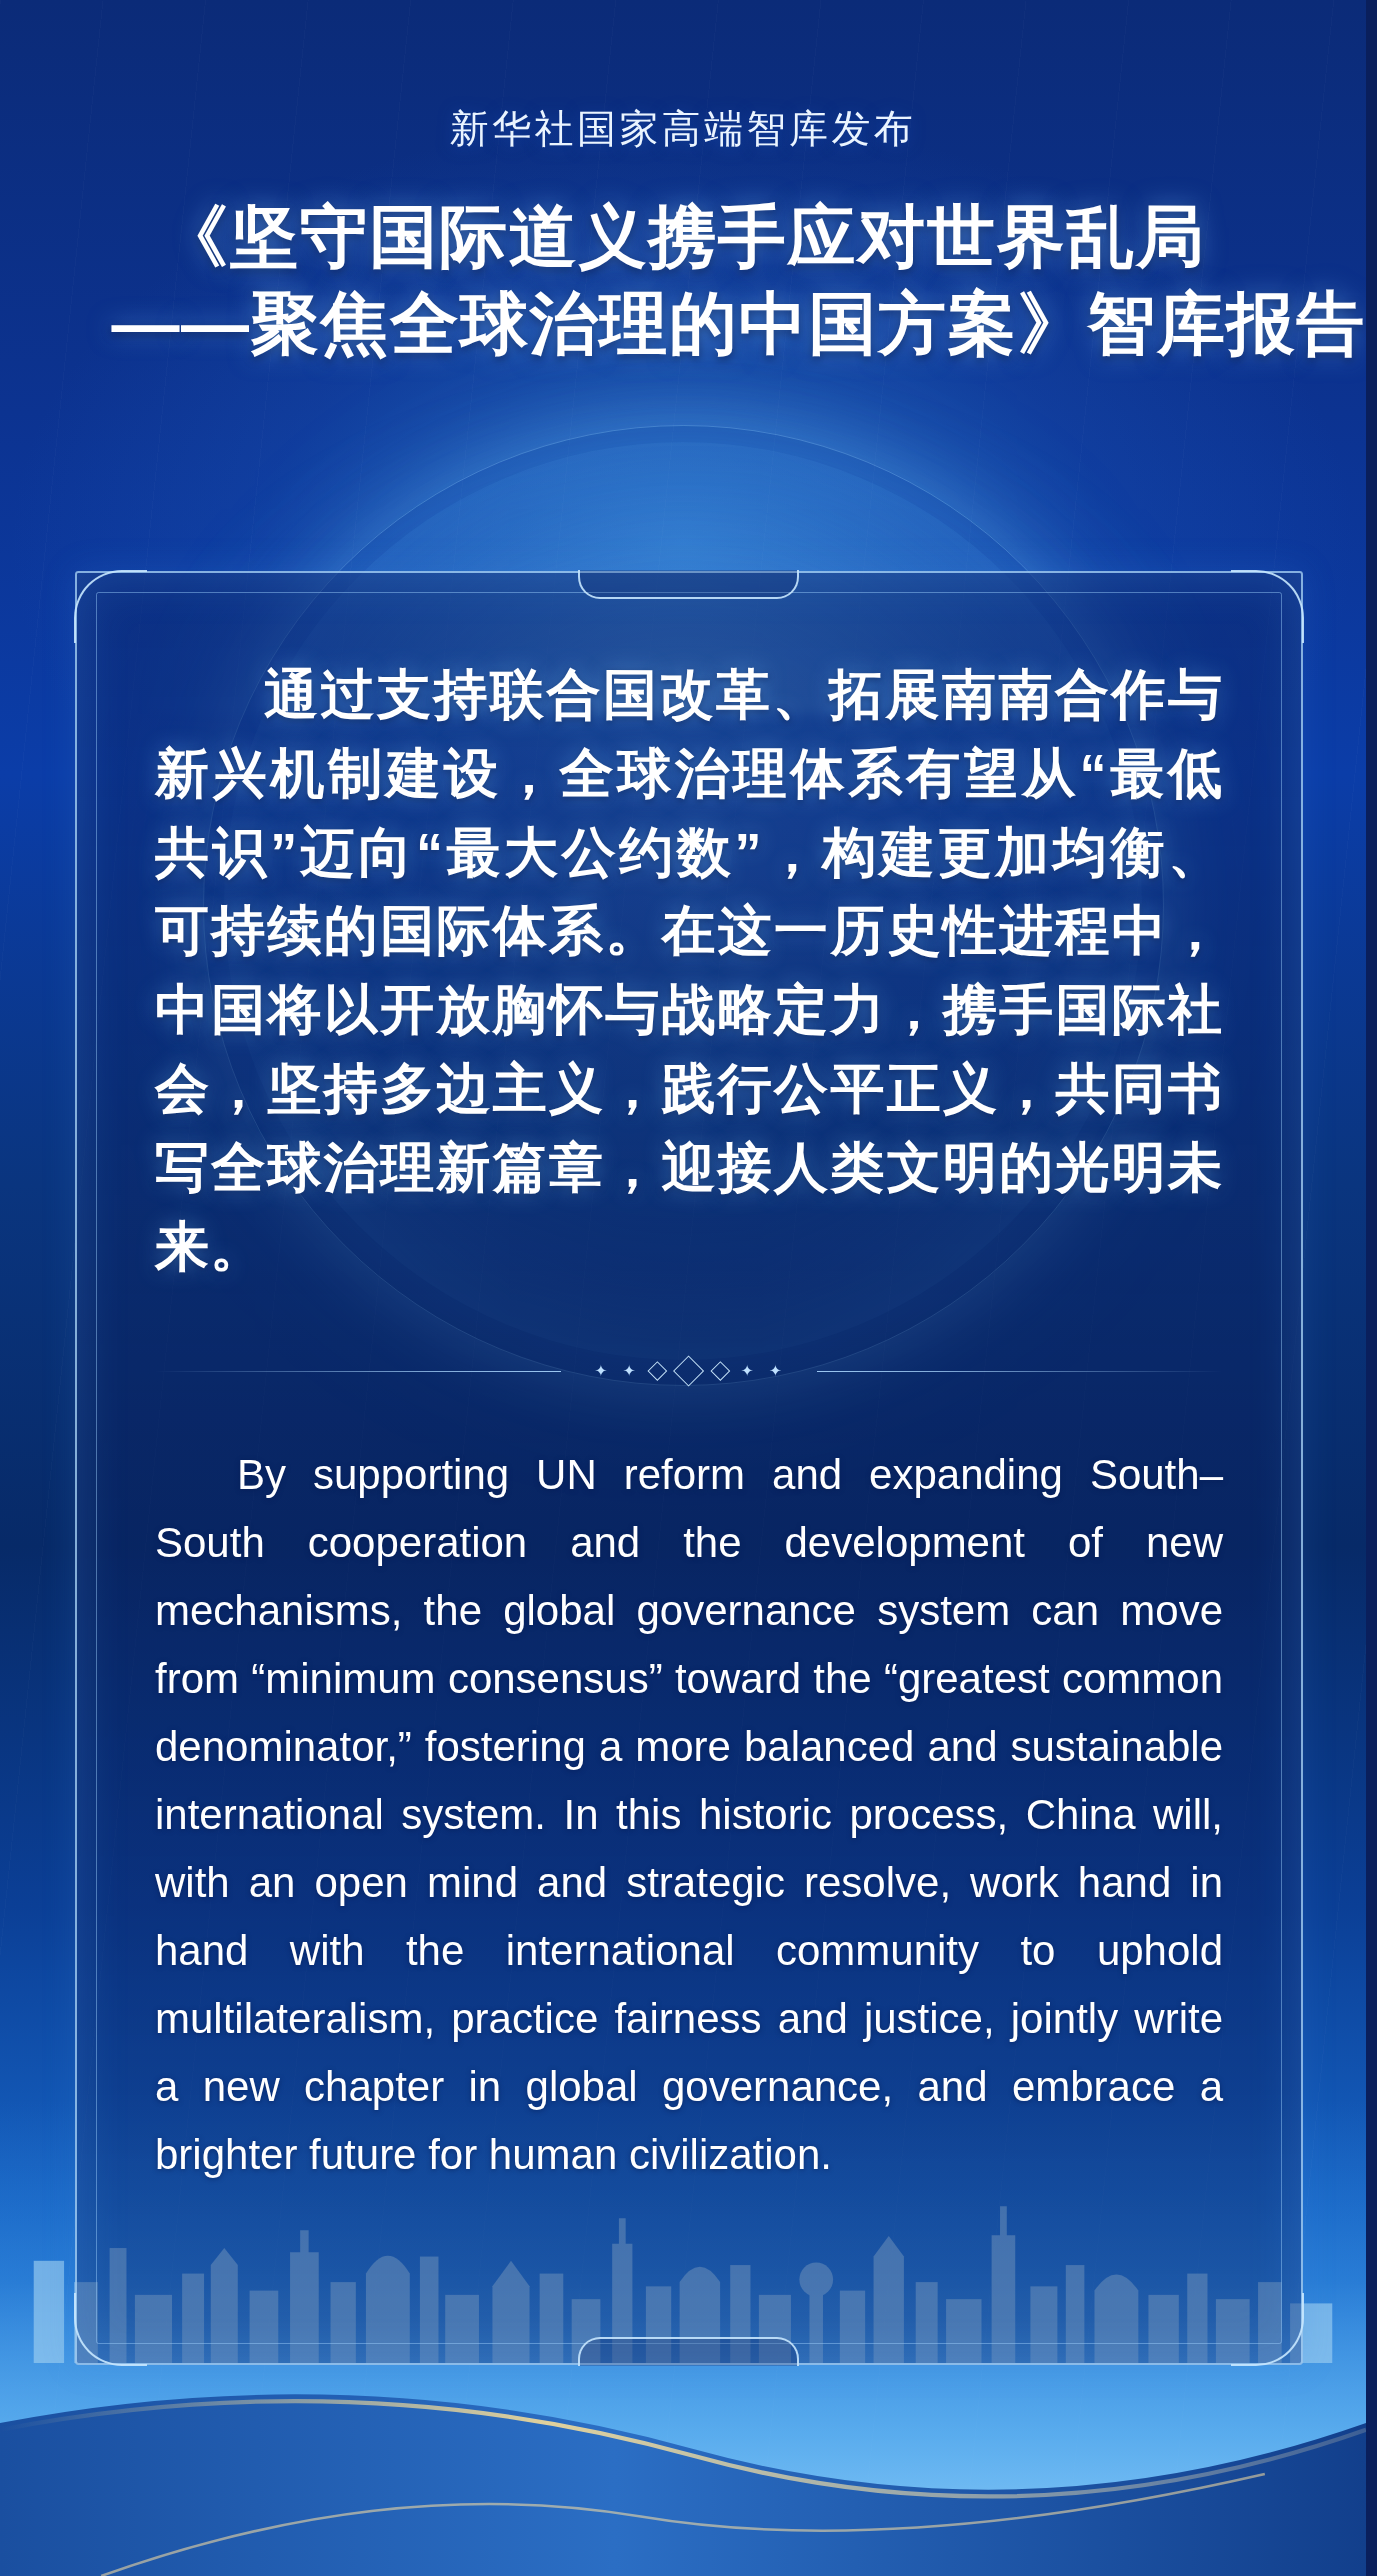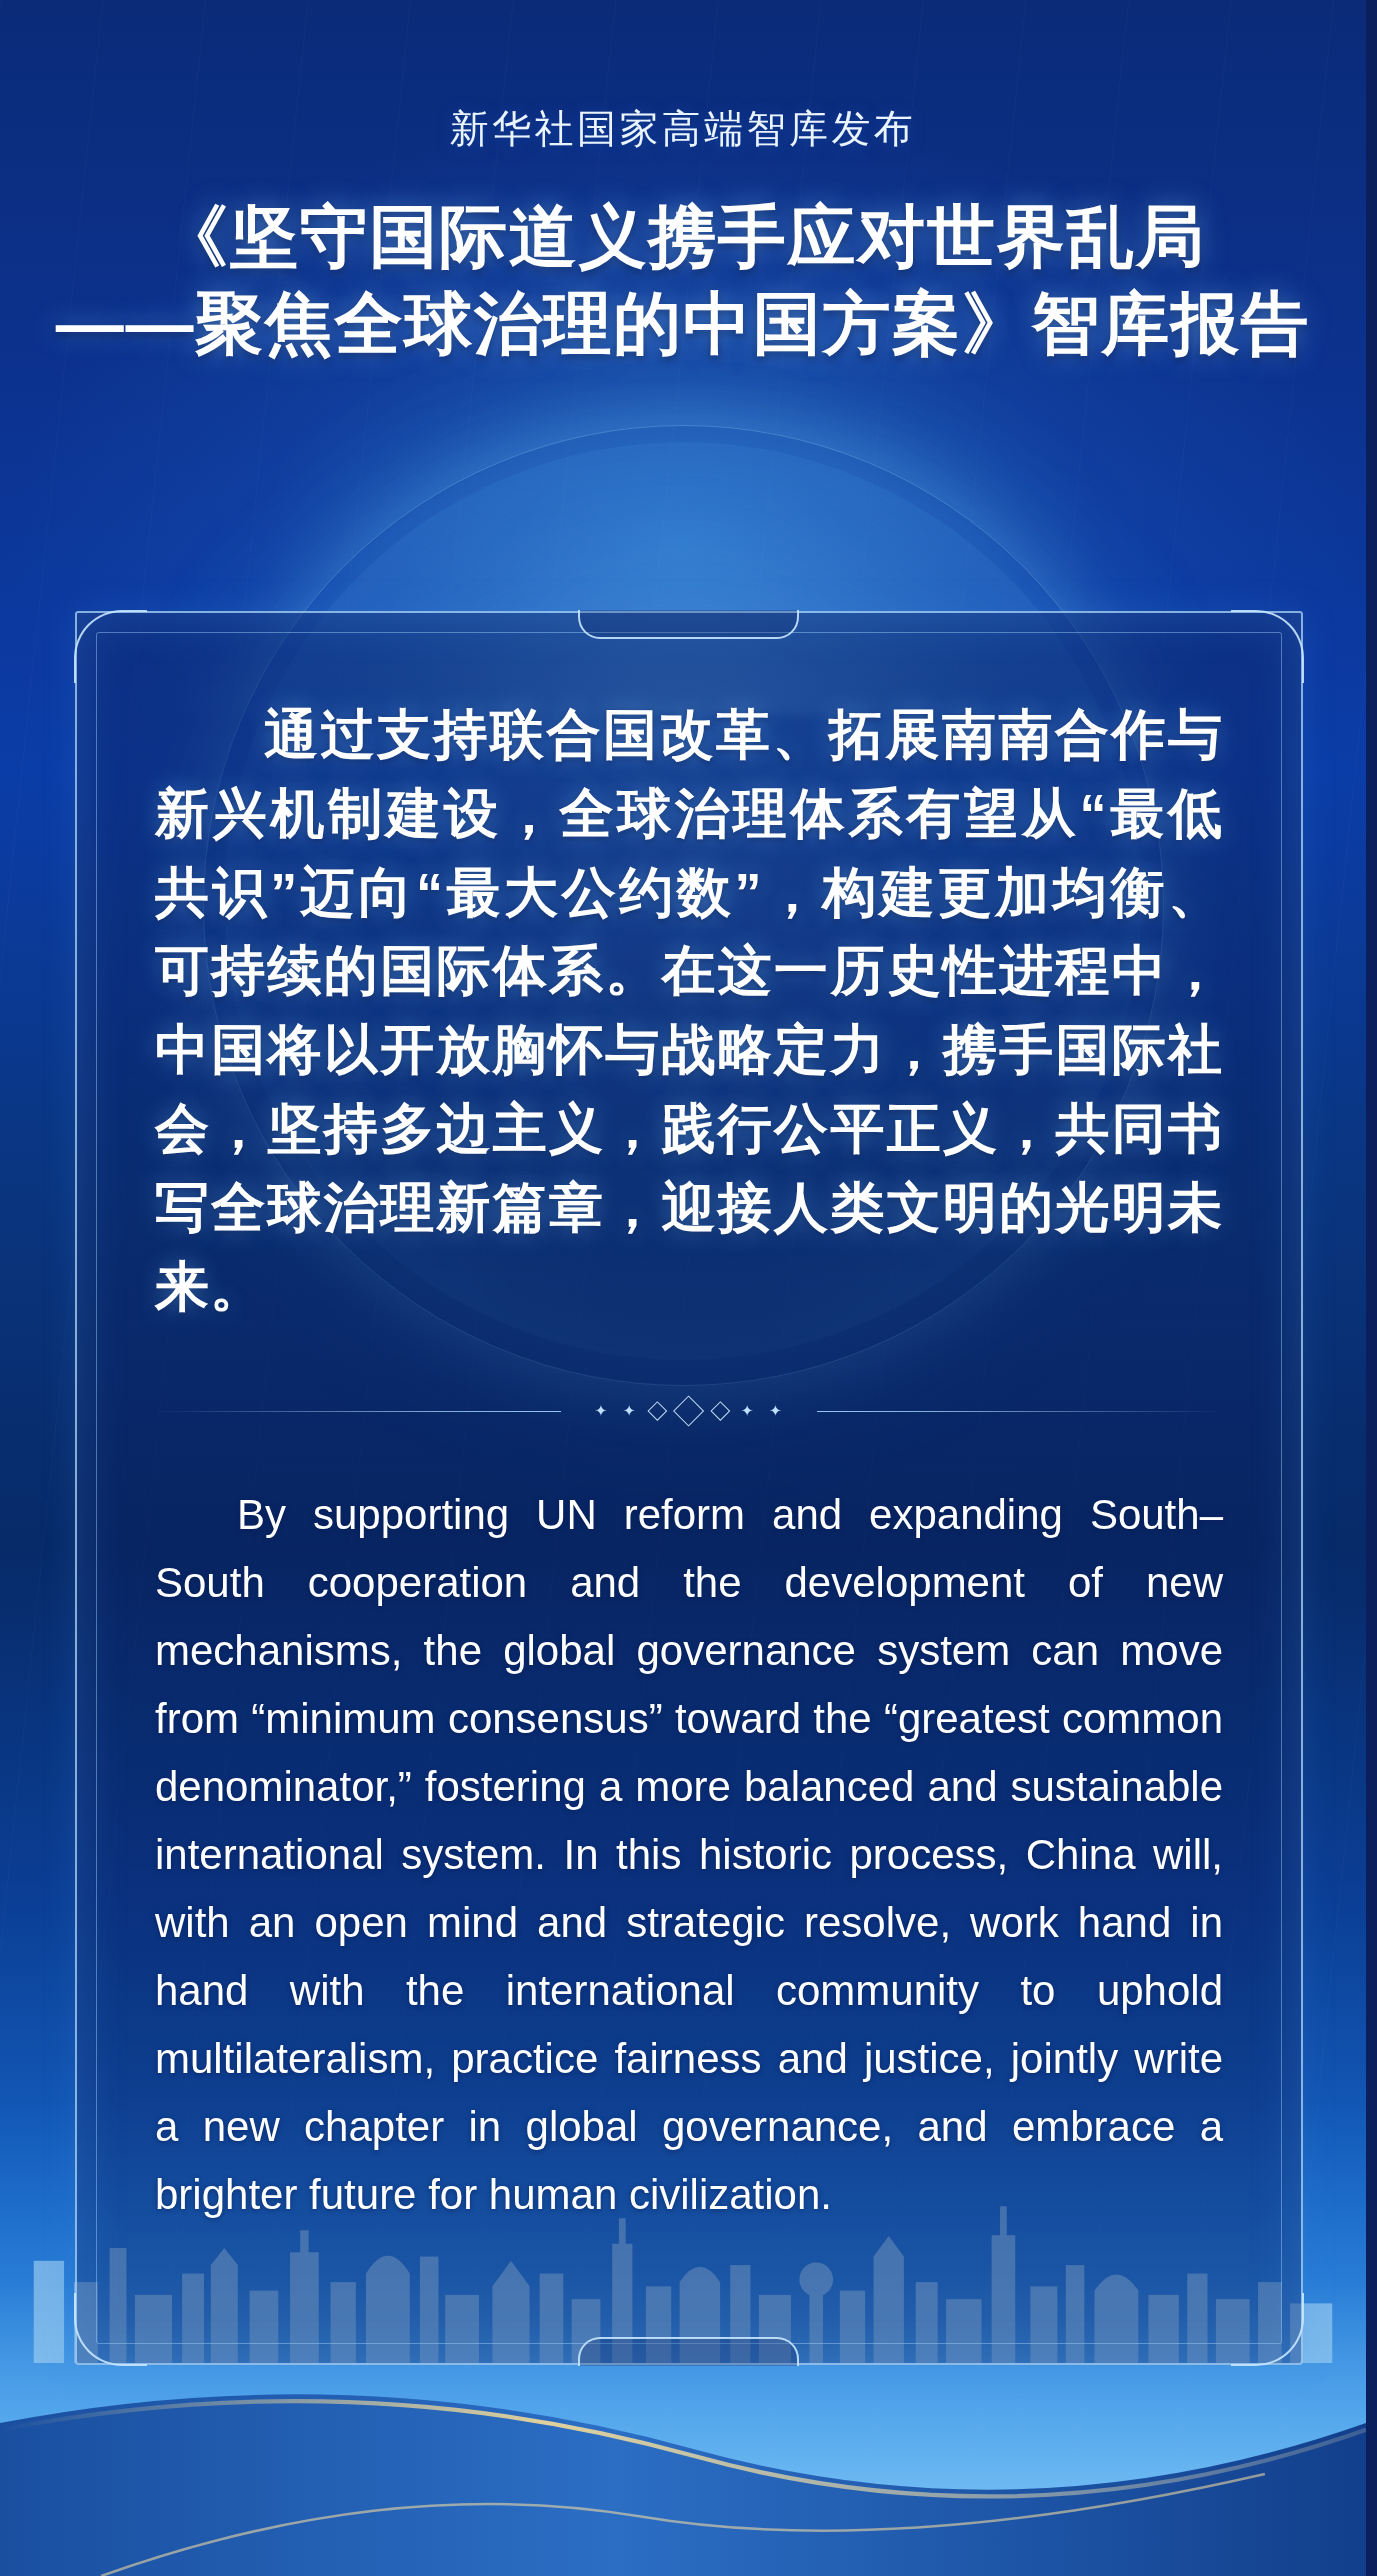--- a/index.html
+++ b/index.html
@@ -86,39 +86,38 @@
   }
   .title {
     margin-top: 37px;
     font-size: 68px;
     line-height: 1.28;
     font-weight: 700;
     color: #ffffff;
     letter-spacing: 1.7px;
     text-shadow: 0 0 24px rgba(120,190,255,0.55), 0 2.6px 8.5px rgba(5,25,80,0.85);
   }
-  .title .l2 { display: block; }
+  .title .l2 { display: block; text-align: right; }
 
   
   .card-wrap {
     position: absolute;
     left: 75px;
     top: 571px;
     width: 1228px;
     height: 1794px;
     z-index: 5;
   }
   .card-frame {
     position: absolute;
     inset: 0;
     border: 2.6px solid rgba(175,220,255,0.75);
     border-radius: 3.4px;
     background: linear-gradient(180deg, rgba(12,40,110,0.55) 0%, rgba(10,32,92,0.48) 50%, rgba(10,36,104,0.42) 100%);
     box-shadow: 0 0 51px rgba(90,170,255,0.22) inset, 0 0 34px rgba(60,140,230,0.18);
-    margin-top: 40px;
   }
   .card-frame-inner {
     position: absolute;
     left: 18.7px; right: 18.7px; top: 18.7px; bottom: 18.7px;
     border: 1.7px solid rgba(160,210,255,0.45);
     border-radius: 2.6px;
     pointer-events: none;
   }
   
   .corner {

